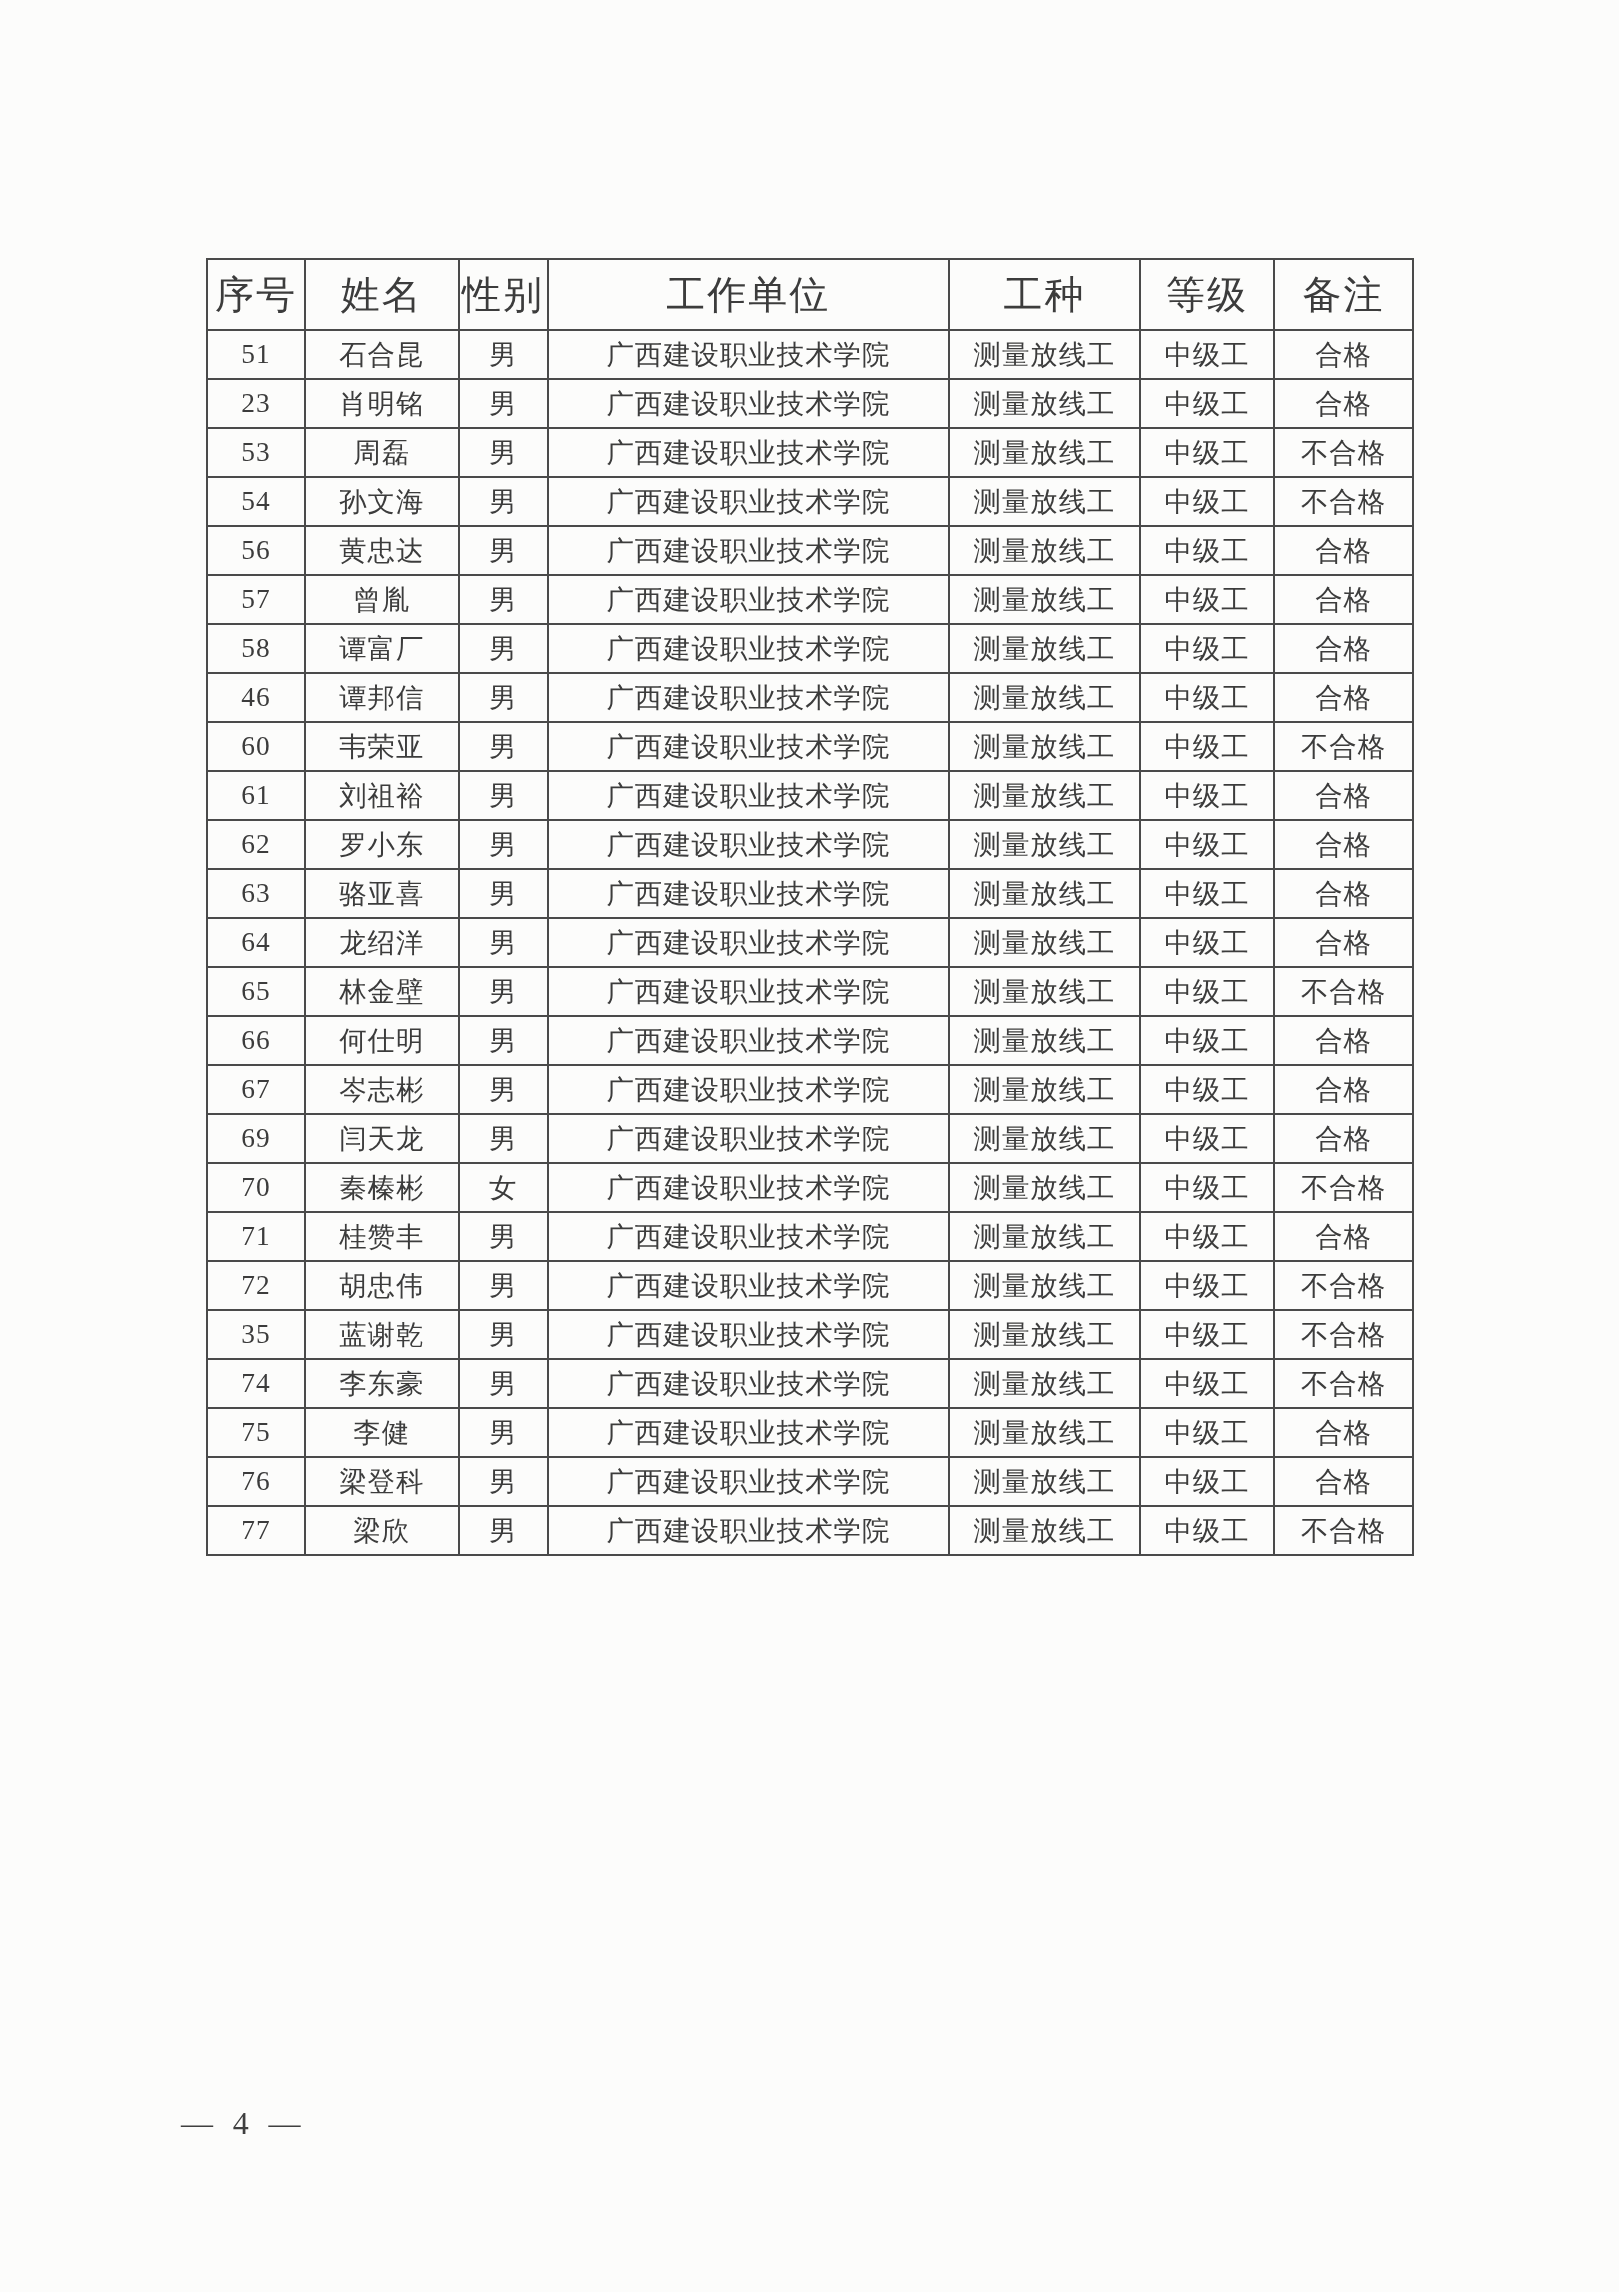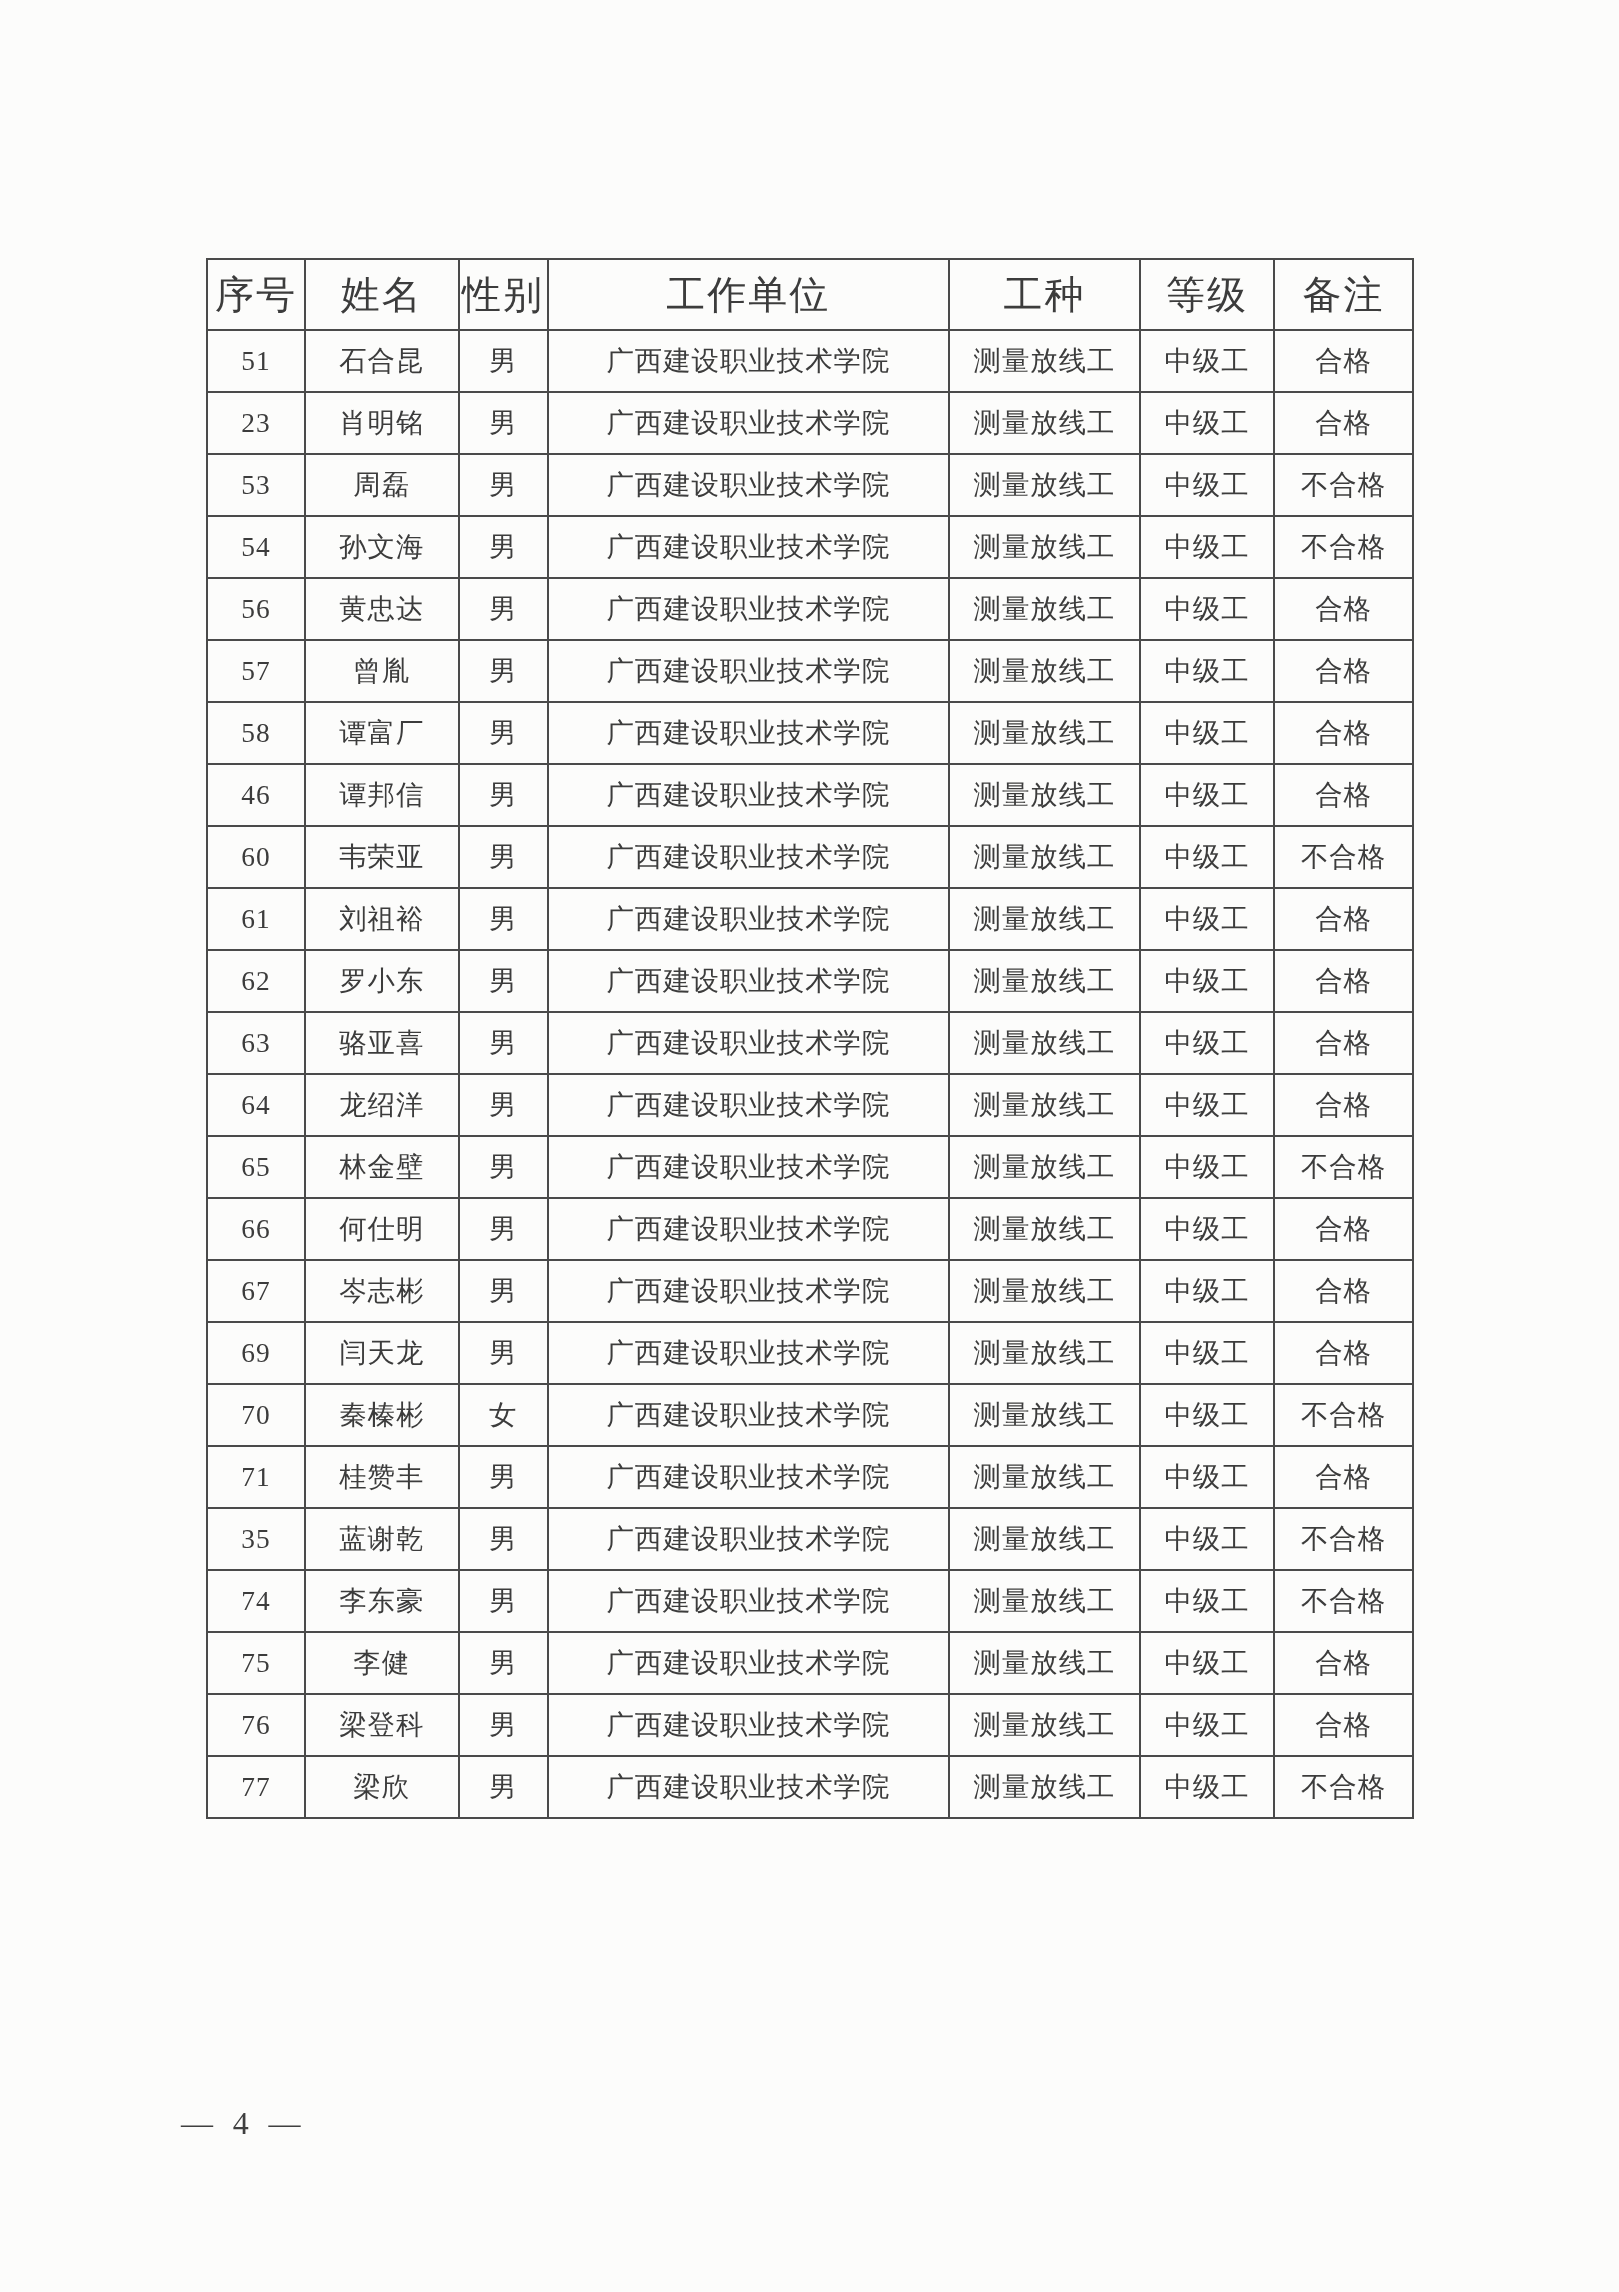--- a/index.html
+++ b/index.html
@@ -30,21 +30,21 @@
     padding: 0;
     overflow: hidden;
     white-space: nowrap;
   }
   .results-table thead th {
     height: 69px;
     font-size: 39px;
     letter-spacing: 2px;
     border-bottom-width: 2.9px;
   }
-  .results-table tbody tr { height: 62px; }
+  .results-table tbody tr { height: 49px; }
   .results-table tbody td { letter-spacing: 1px; }
   .page-footer {
     position: absolute;
     left: 181px;
     top: 2105px;
     font-size: 32px;
     letter-spacing: 5.9px;
     color: #3f3f3f;
   }
 </style>
@@ -240,20 +240,29 @@
         <tr>
           <td>71</td>
           <td>桂赞丰</td>
           <td>男</td>
           <td>广西建设职业技术学院</td>
           <td>测量放线工</td>
           <td>中级工</td>
           <td>合格</td>
         </tr>
         <tr>
+          <td>72</td>
+          <td>胡忠伟</td>
+          <td>男</td>
+          <td>广西建设职业技术学院</td>
+          <td>测量放线工</td>
+          <td>中级工</td>
+          <td>不合格</td>
+        </tr>
+        <tr>
           <td>35</td>
           <td>蓝谢乾</td>
           <td>男</td>
           <td>广西建设职业技术学院</td>
           <td>测量放线工</td>
           <td>中级工</td>
           <td>不合格</td>
         </tr>
         <tr>
           <td>74</td>

